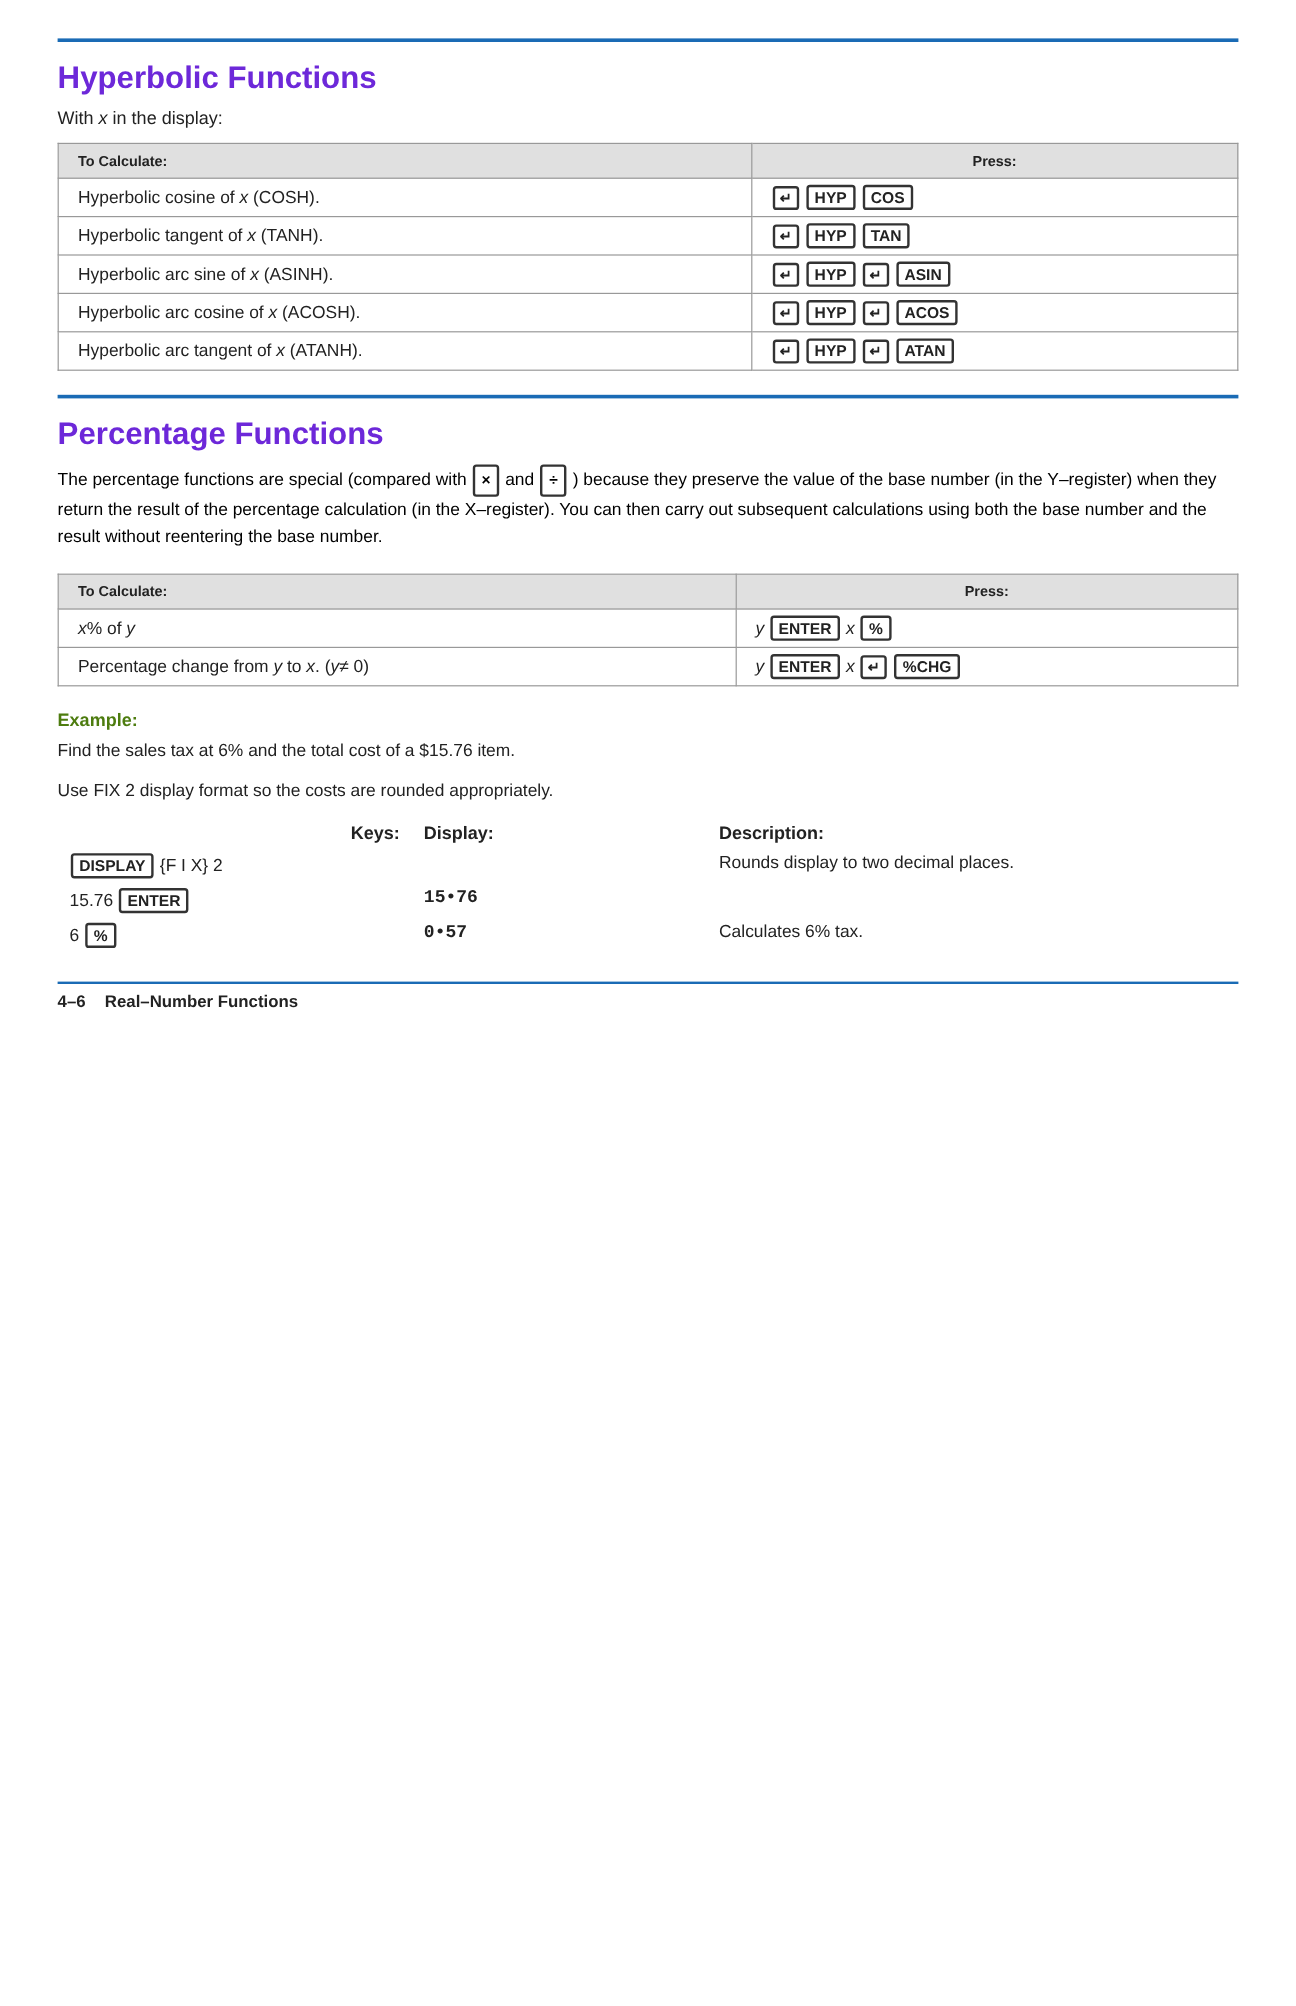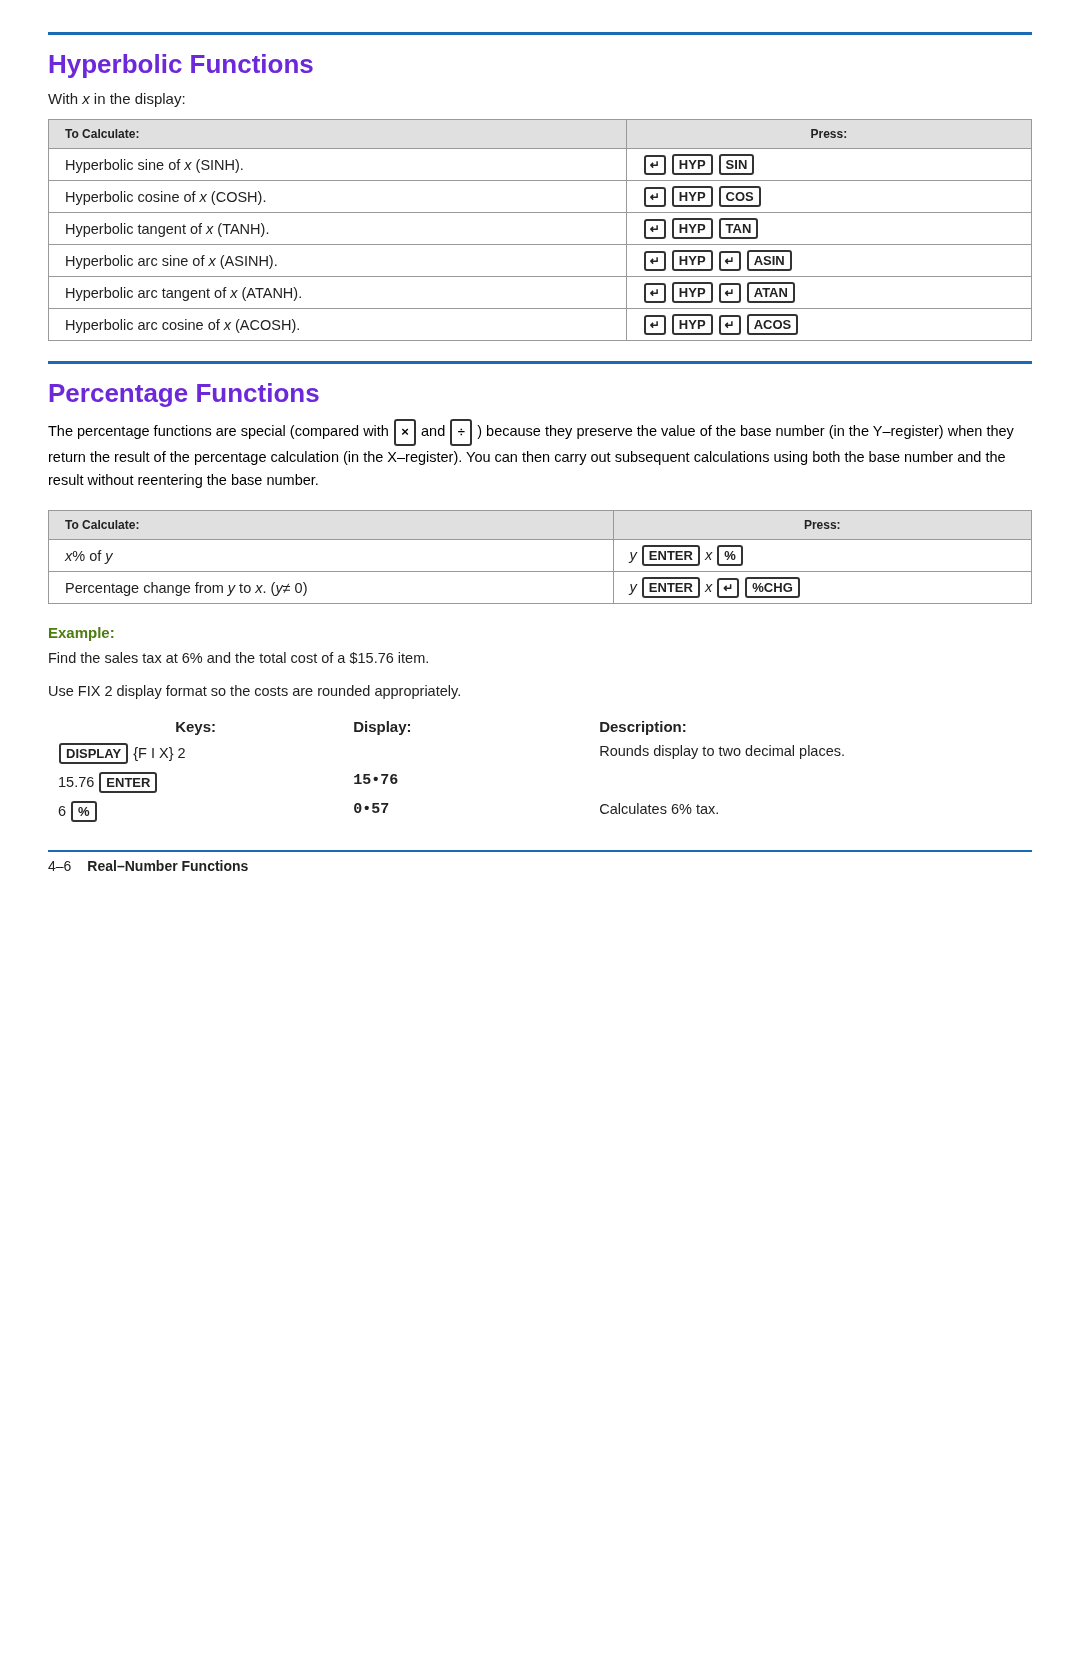--- a/index.html
+++ b/index.html
@@ -97,21 +97,21 @@
 
     table.keys-table {
       border-collapse: collapse;
       width: 100%;
       margin-bottom: 16px;
     }
     table.keys-table th {
       font-weight: bold;
       font-size: 15px;
       padding: 4px 10px;
-      text-align: center;
+      text-align: right;
       border-bottom: none;
     }
     table.keys-table th.display-col,
     table.keys-table th.desc-col {
       text-align: left;
     }
     table.keys-table td {
       font-size: 14.5px;
       padding: 4px 10px;
       vertical-align: top;
@@ -126,64 +126,60 @@
       margin-top: 24px;
       padding-top: 6px;
       font-size: 14px;
       font-weight: bold;
       color: #222;
       display: flex;
       align-items: center;
       gap: 16px;
     }
     .footer-line .page-num {
-      font-weight: normal;
+      font-weight: bold;
       text-align: right;
     }
   </style>
 </head>
 <body>
 
 <hr class="section-divider">
 <h2 class="section-title">Hyperbolic Functions</h2>
 <p class="with-x">
   With <span style="font-style:italic">x</span> in the display:
 </p>
 
 <table class="calc-table">
   <thead>
     <tr>
       <th>To Calculate:</th>
       <th class="press-col">Press:</th>
     </tr>
   </thead>
   <tbody id="hyperbolic-rows">
-  <tr>
-        <td>Hyperbolic sine of <span style="font-style:italic">x</span> (SINH).</td>
-        <td class="press-col"><span class="key-btn shift-key">↵</span> <span class="key-btn">HYP</span> <span class="key-btn">SIN</span> </td>
-      </tr>
       <tr>
         <td>Hyperbolic cosine of <span style="font-style:italic">x</span> (COSH).</td>
         <td class="press-col"><span class="key-btn shift-key">↵</span> <span class="key-btn">HYP</span> <span class="key-btn">COS</span> </td>
       </tr>
       <tr>
         <td>Hyperbolic tangent of <span style="font-style:italic">x</span> (TANH).</td>
         <td class="press-col"><span class="key-btn shift-key">↵</span> <span class="key-btn">HYP</span> <span class="key-btn">TAN</span> </td>
       </tr>
       <tr>
         <td>Hyperbolic arc sine of <span style="font-style:italic">x</span> (ASINH).</td>
         <td class="press-col"><span class="key-btn shift-key">↵</span> <span class="key-btn">HYP</span> <span class="key-btn shift-key">↵</span> <span class="key-btn">ASIN</span> </td>
       </tr>
       <tr>
+        <td>Hyperbolic arc cosine of <span style="font-style:italic">x</span> (ACOSH).</td>
+        <td class="press-col"><span class="key-btn shift-key">↵</span> <span class="key-btn">HYP</span> <span class="key-btn shift-key">↵</span> <span class="key-btn">ACOS</span> </td>
+      </tr>
+      <tr>
         <td>Hyperbolic arc tangent of <span style="font-style:italic">x</span> (ATANH).</td>
         <td class="press-col"><span class="key-btn shift-key">↵</span> <span class="key-btn">HYP</span> <span class="key-btn shift-key">↵</span> <span class="key-btn">ATAN</span> </td>
-      </tr>
-      <tr>
-        <td>Hyperbolic arc cosine of <span style="font-style:italic">x</span> (ACOSH).</td>
-        <td class="press-col"><span class="key-btn shift-key">↵</span> <span class="key-btn">HYP</span> <span class="key-btn shift-key">↵</span> <span class="key-btn">ACOS</span> </td>
       </tr>
     </tbody>
 </table>
 
 <hr class="section-divider">
 <h2 class="section-title">Percentage Functions</h2>
 
 <p class="section-paragraph">
   The percentage functions are special (compared with 
   <span class="key-btn">×</span> 

